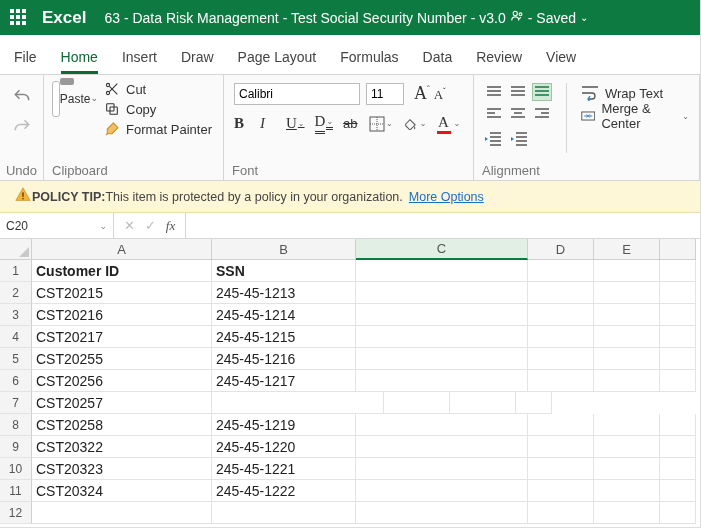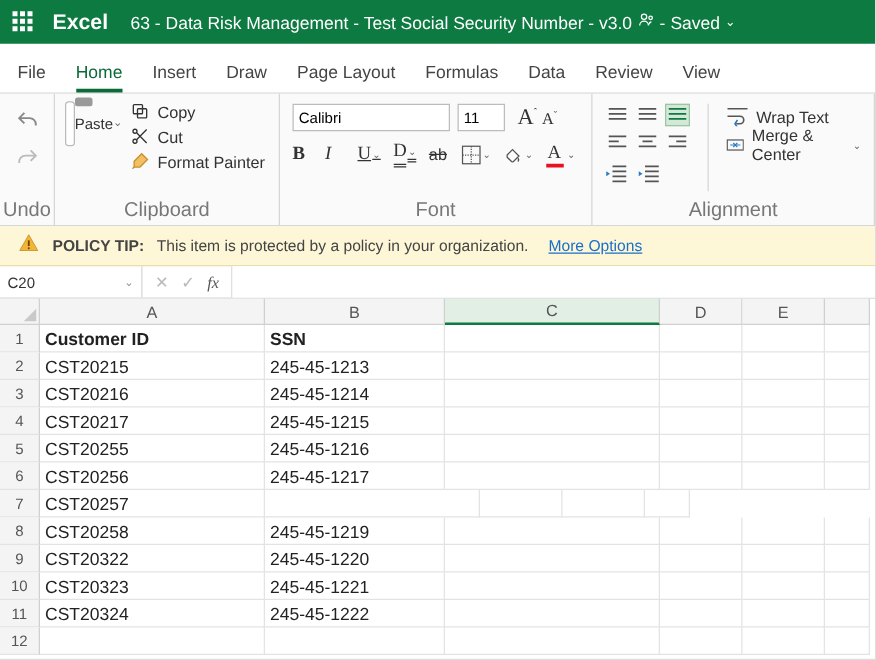--- a/index.html
+++ b/index.html
@@ -47,21 +47,21 @@
     height: 106px;
     background: #fafafa;
   }
   .group {
     border-right: 1px solid #d6d6d6;
     padding: 4px 8px 2px 8px;
     display: flex;
     flex-direction: column;
     justify-content: space-between;
   }
-  .group-label { text-align: center; font-size: 16px; color: #777; padding-top: 2px; }
+  .group-label { text-align: left; font-size: 13px; color: #777; padding-top: 2px; }
   .undo-group { width: 44px; display:flex; flex-direction:column; align-items:center; justify-content:space-between;}
   .undo-btn, .redo-btn { width: 24px; height: 24px; margin: 6px 0; color:#666; display:flex; align-items:center; justify-content:center;}
   .clipboard-body { display:flex; align-items:flex-start; gap:6px;}
   .paste-big { display:flex; flex-direction:row; align-items:center; width:46px;}
   .paste-icon { width:30px; height:36px; border:1px solid #bbb; border-radius:3px; position:relative; background:#fff; margin-top:2px;}
   .paste-icon::before { content:""; position:absolute; top:-4px; left:7px; width:14px; height:7px; background:#999; border-radius:2px;}
   .paste-label { font-size:12px; margin-top:2px;}
   .paste-caret { font-size:9px; color:#666;}
   .clip-rows { display:flex; flex-direction:column; gap:4px; padding-top:2px;}
   .clip-row { display:flex; align-items:center; gap:6px; font-size:13px; color:#333; }
@@ -98,21 +98,21 @@
   .indent-row svg{width:18px;height:16px;}
   .wrap-merge{display:flex;flex-direction:column;padding-top:2px;}
   .wm-row{display:flex;align-items:center;gap:6px;font-size:13px;}
   .wm-row svg{width:18px;height:16px;}
   .policy-bar{
     background:#fdf6d7;
     border-bottom:1px solid #e8dfab;
     height:32px;
     display:flex;align-items:center;
     padding:0 14px;
-    font-size:12.5px;color:#444;gap:10px;
+    font-size:12.5px;color:#444;gap:0;
   }
   .policy-bar .warn svg{width:18px;height:18px;}
   .policy-bar b{font-weight:600;}
   .policy-bar a{color:#1a6fc9;text-decoration:underline;margin-left:6px;}
   .namebox-row{height:26px;display:flex;align-items:center;border-bottom:1px solid #d6d6d6;}
   .namebox{width:114px;border-right:1px solid #d6d6d6;height:100%;display:flex;align-items:center;padding:0 6px;font-size:12px;justify-content:space-between;}
   .fx-btns{display:flex;align-items:center;gap:10px;padding:0 10px;color:#bbb;border-right:1px solid #d6d6d6;height:100%;}
   .fx-btns .fx{font-style:italic;font-family:"Times New Roman",serif;color:#555;}
   .formula-input{flex:1;height:100%;border:none;padding:0 6px;font-size:12px;outline:none;}
   .sheet{display:flex;}
@@ -194,32 +194,32 @@
   <div class="group" style="width:180px">
     <div class="clipboard-body">
       <div class="paste-big">
         <div class="paste-icon"></div>
         <div class="paste-label">Paste</div>
         <div class="paste-caret">⌄</div>
       </div>
       <div class="clip-rows">
         <div class="clip-row">
           <svg viewBox="0 0 24 24" fill="none" stroke="#333" stroke-width="1.6">
-              <rect x="9" y="9" width="11" height="11" rx="1"></rect>
-              <rect x="4" y="4" width="11" height="11" rx="1"></rect>
-            </svg>
-          <span>Copy</span>
-        </div>
-        <div class="clip-row">
-          <svg viewBox="0 0 24 24" fill="none" stroke="#333" stroke-width="1.6">
               <circle cx="6" cy="18" r="2.4"></circle>
               <circle cx="6" cy="6" r="2.4"></circle>
               <path d="M20 4L8.2 15.8M8.2 8.2L20 20"></path>
             </svg>
           <span>Cut</span>
+        </div>
+        <div class="clip-row">
+          <svg viewBox="0 0 24 24" fill="none" stroke="#333" stroke-width="1.6">
+              <rect x="9" y="9" width="11" height="11" rx="1"></rect>
+              <rect x="4" y="4" width="11" height="11" rx="1"></rect>
+            </svg>
+          <span>Copy</span>
         </div>
         <div class="clip-row">
           <svg viewBox="0 0 24 24" fill="none" stroke="#c98f2e" stroke-width="1.6">
               <path d="M14 3l7 7-9 9H5v-7z" fill="#f2c063"></path>
               <path d="M5 19l-2 2"></path>
             </svg>
           <span>Format Painter</span>
         </div>
       </div>
     </div>

